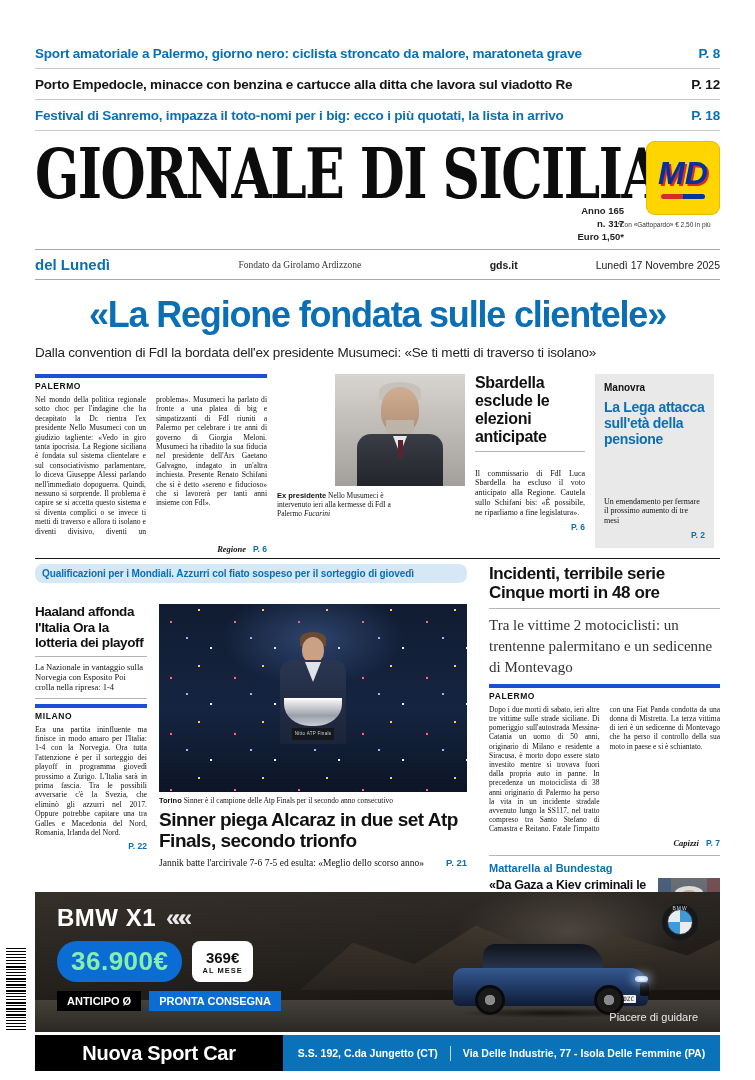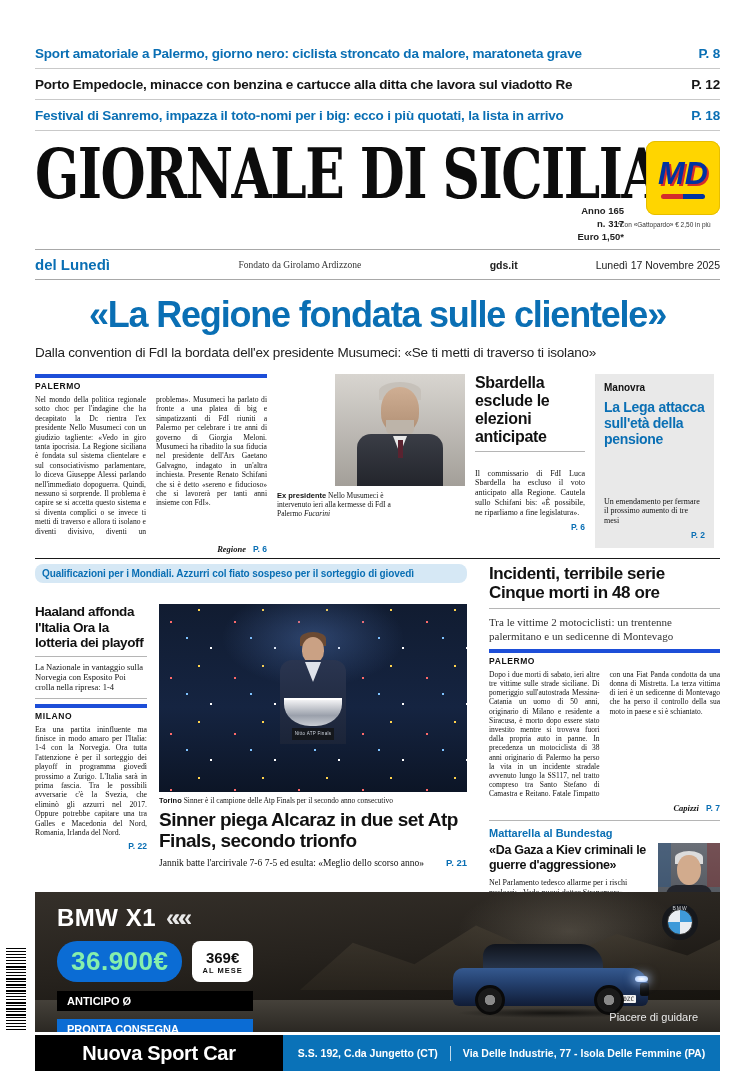--- a/index.html
+++ b/index.html
@@ -138,21 +138,21 @@
   .sin-caption b { font-family:"Liberation Sans", sans-serif; }
   .sin-headline { margin:5px 0 0; font-family:"Liberation Sans", sans-serif; font-weight:bold;
                   font-size:19px; line-height:1.08; letter-spacing:-0.5px; }
   .sin-subrow { display:flex; justify-content:space-between; align-items:baseline;
                 gap:10px; margin-top:6px; font-size:9.5px; }
   .sin-subrow .pageref { font-size:9.5px; }
 
   .bottom-right { width:231px; }
   .inc-headline { margin:0; font-family:"Liberation Sans", sans-serif; font-weight:bold;
                   font-size:17px; line-height:1.14; letter-spacing:-0.4px; }
-  .inc-intro { font-size:11px; line-height:14px; color:#333;margin-top:6px; }
+  .inc-intro { font-size:15px; line-height:21px; color:#333;margin-top:6px; }
   .inc-body { font-size:7.5px; line-height:9.2px; text-align:justify;
               columns:2; column-gap:10px; column-fill:auto; height:130px; overflow:hidden; }
   .divider { border:0; border-top:1px solid #b5b5b5; margin:7px 0 6px; }
   .mat-kicker { color:#0a6fb4; font-family:"Liberation Sans", sans-serif; font-weight:bold;
                 font-size:11px; }
   .mat-flex { display:flex; gap:8px; margin-top:4px; }
   .mat-left { flex:1; }
   .mat-headline { margin:0; font-family:"Liberation Sans", sans-serif; font-weight:bold;
                   font-size:12.5px; line-height:1.18; letter-spacing:-0.3px; }
   .mat-body { font-size:8px; line-height:9.8px; margin-top:6px; }
@@ -182,21 +182,21 @@
   .ad-price-row { display:flex; gap:10px; align-items:stretch; margin-top:9px; }
   .ad-price { background:#0b6cd4; color:#86efac; font-family:"Liberation Sans", sans-serif;
               font-weight:bold; font-size:26px; letter-spacing:0.5px; padding:5px 14px;
               border-radius:20px; display:flex; align-items:center; }
   .ad-monthly { background:#fff; color:#111; border-radius:8px; padding:4px 10px; text-align:center;
                 font-family:"Liberation Sans", sans-serif; font-weight:bold;
                 display:flex; flex-direction:column; justify-content:center; }
   .ad-monthly .m1 { font-size:15px; }
   .ad-monthly .m2 { font-size:7.5px; letter-spacing:1px; }
   .ad-badges { display:flex; gap:8px; margin-top:9px; font-family:"Liberation Sans", sans-serif;
-               font-weight:bold; font-size:11px;flex-direction:column; }
+               font-weight:bold; font-size:11px; }
   .ad-badge1 { background:#000; color:#fff; padding:4px 10px; }
   .ad-badge2 { background:#0b6cd4; color:#fff; padding:4px 10px; }
   .ad-roundel { position:absolute; right:22px; top:12px; width:36px; height:36px; border-radius:50%;
                 background:#16181c; display:grid; place-items:center; }
   .ad-roundel-label { position:absolute; top:1px; left:0; right:0; text-align:center; color:#cfd3d8;
                       font-family:"Liberation Sans", sans-serif; font-size:5px; letter-spacing:1px; }
   .ad-roundel-inner { width:24px; height:24px; border-radius:50%; border:1px solid #333;
                       background:conic-gradient(#3f9ad9 0 25%, #e9edf2 0 50%, #3f9ad9 0 75%, #e9edf2 0); }
   .ad-car { position:absolute; right:72px; bottom:26px; width:195px; height:66px; }
   .car-shadow { position:absolute; bottom:-12px; left:4px; width:190px; height:10px;

